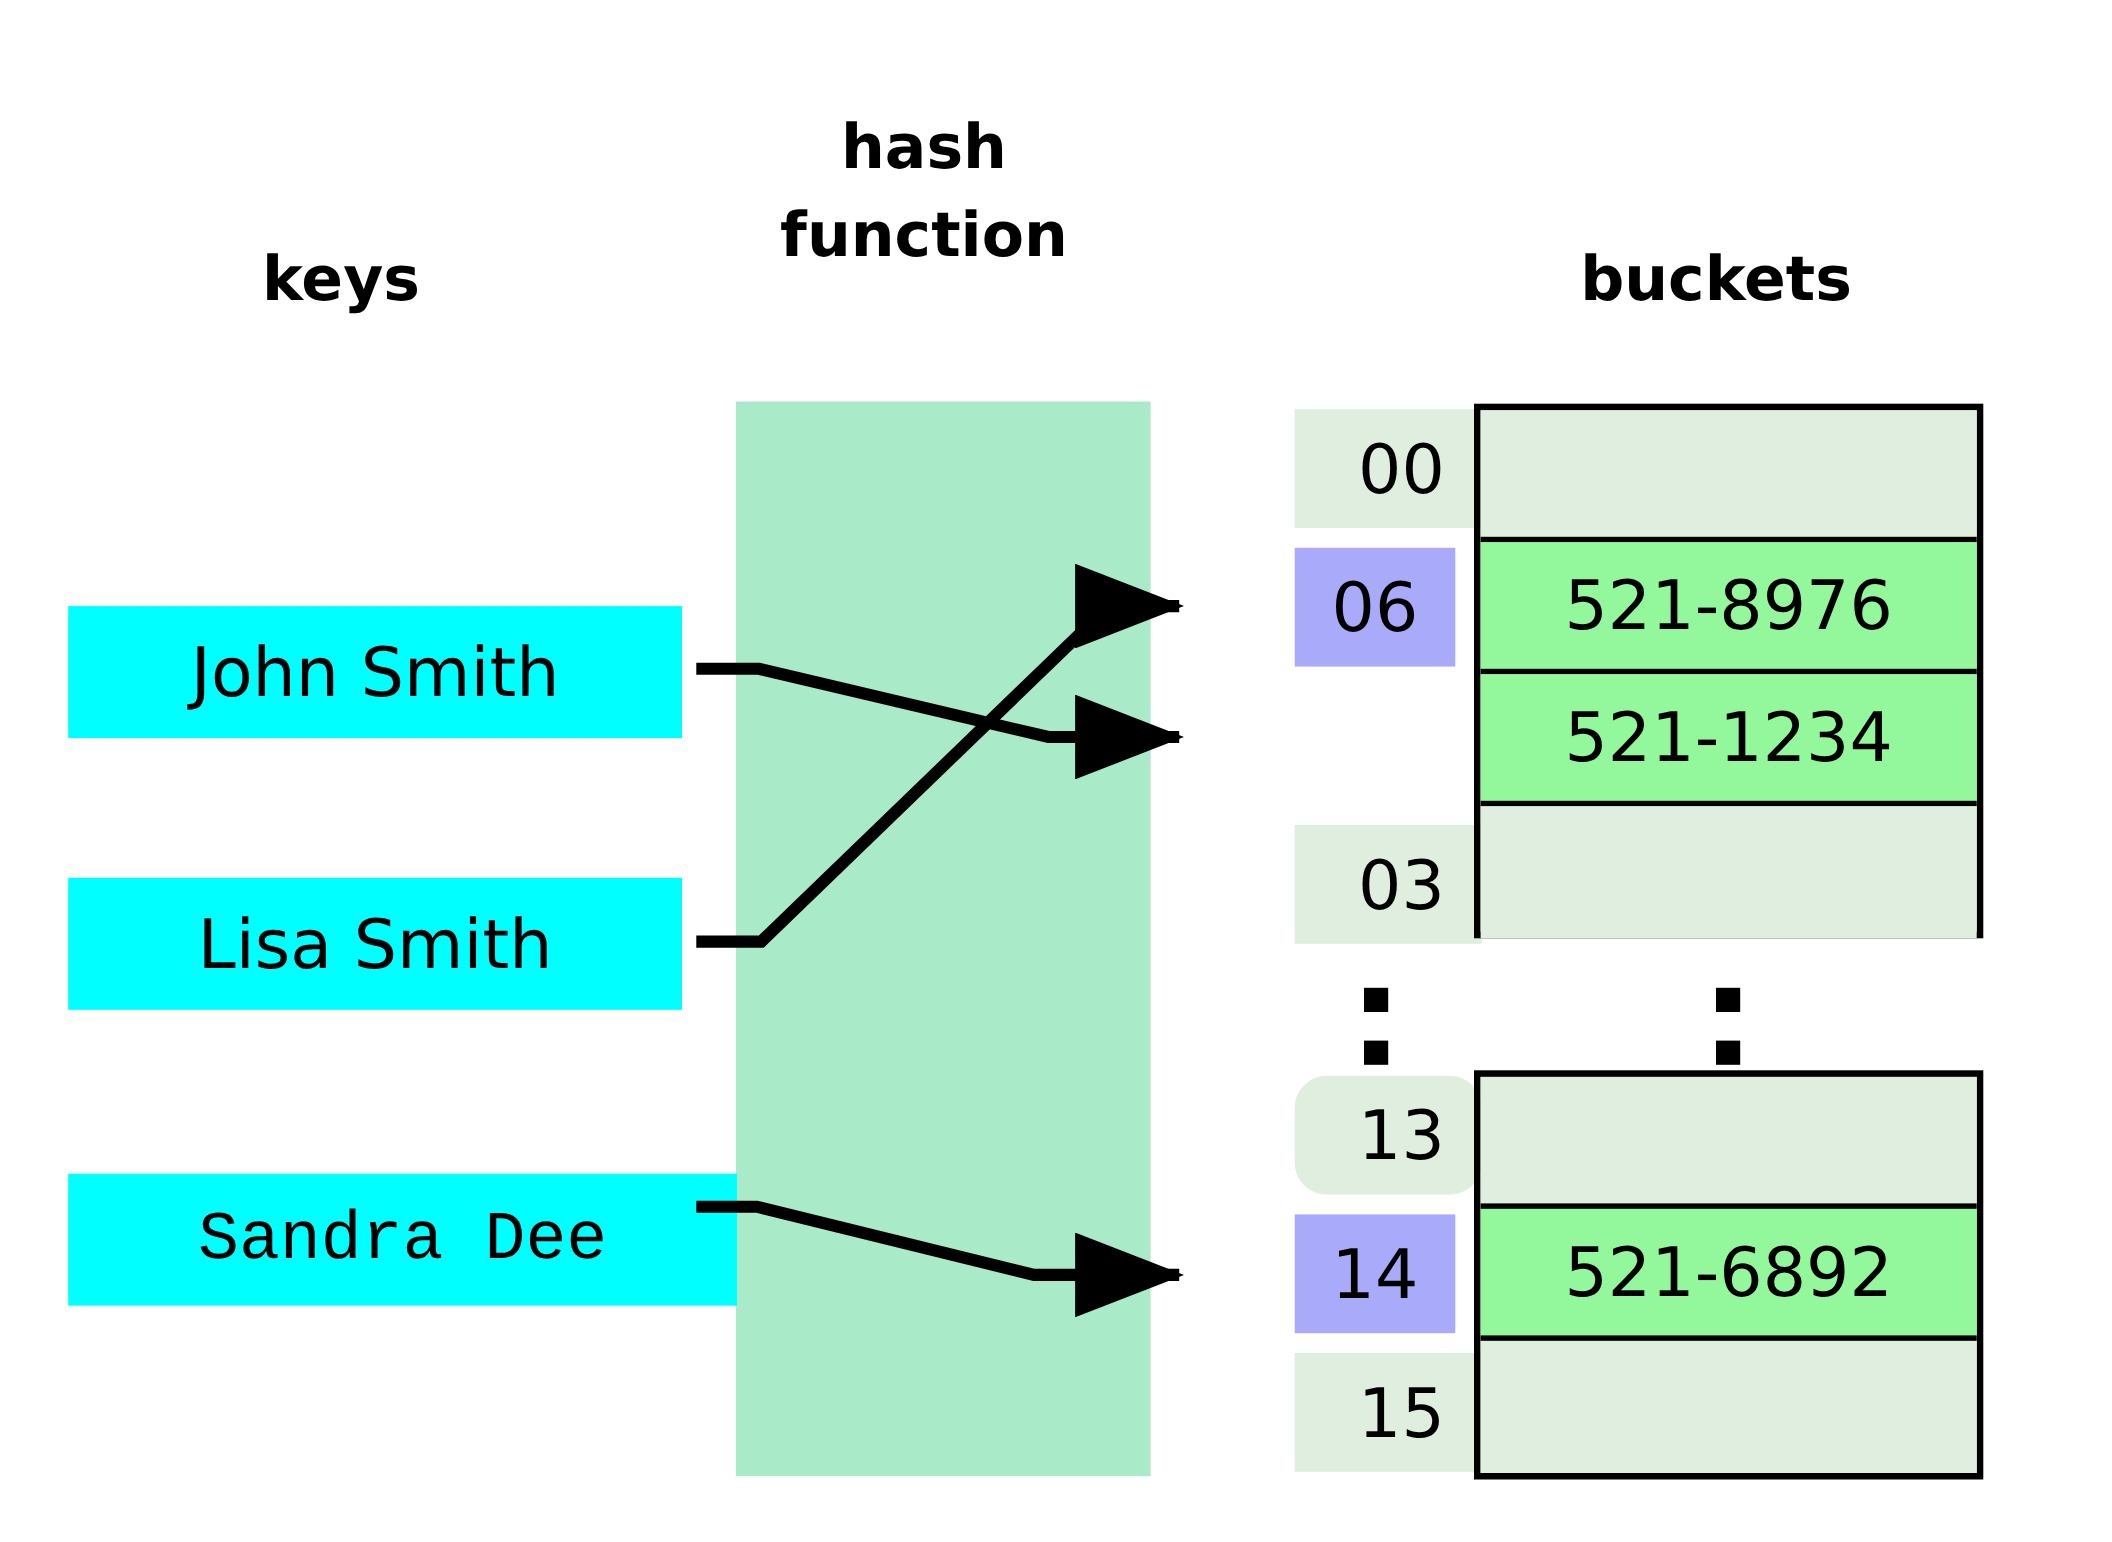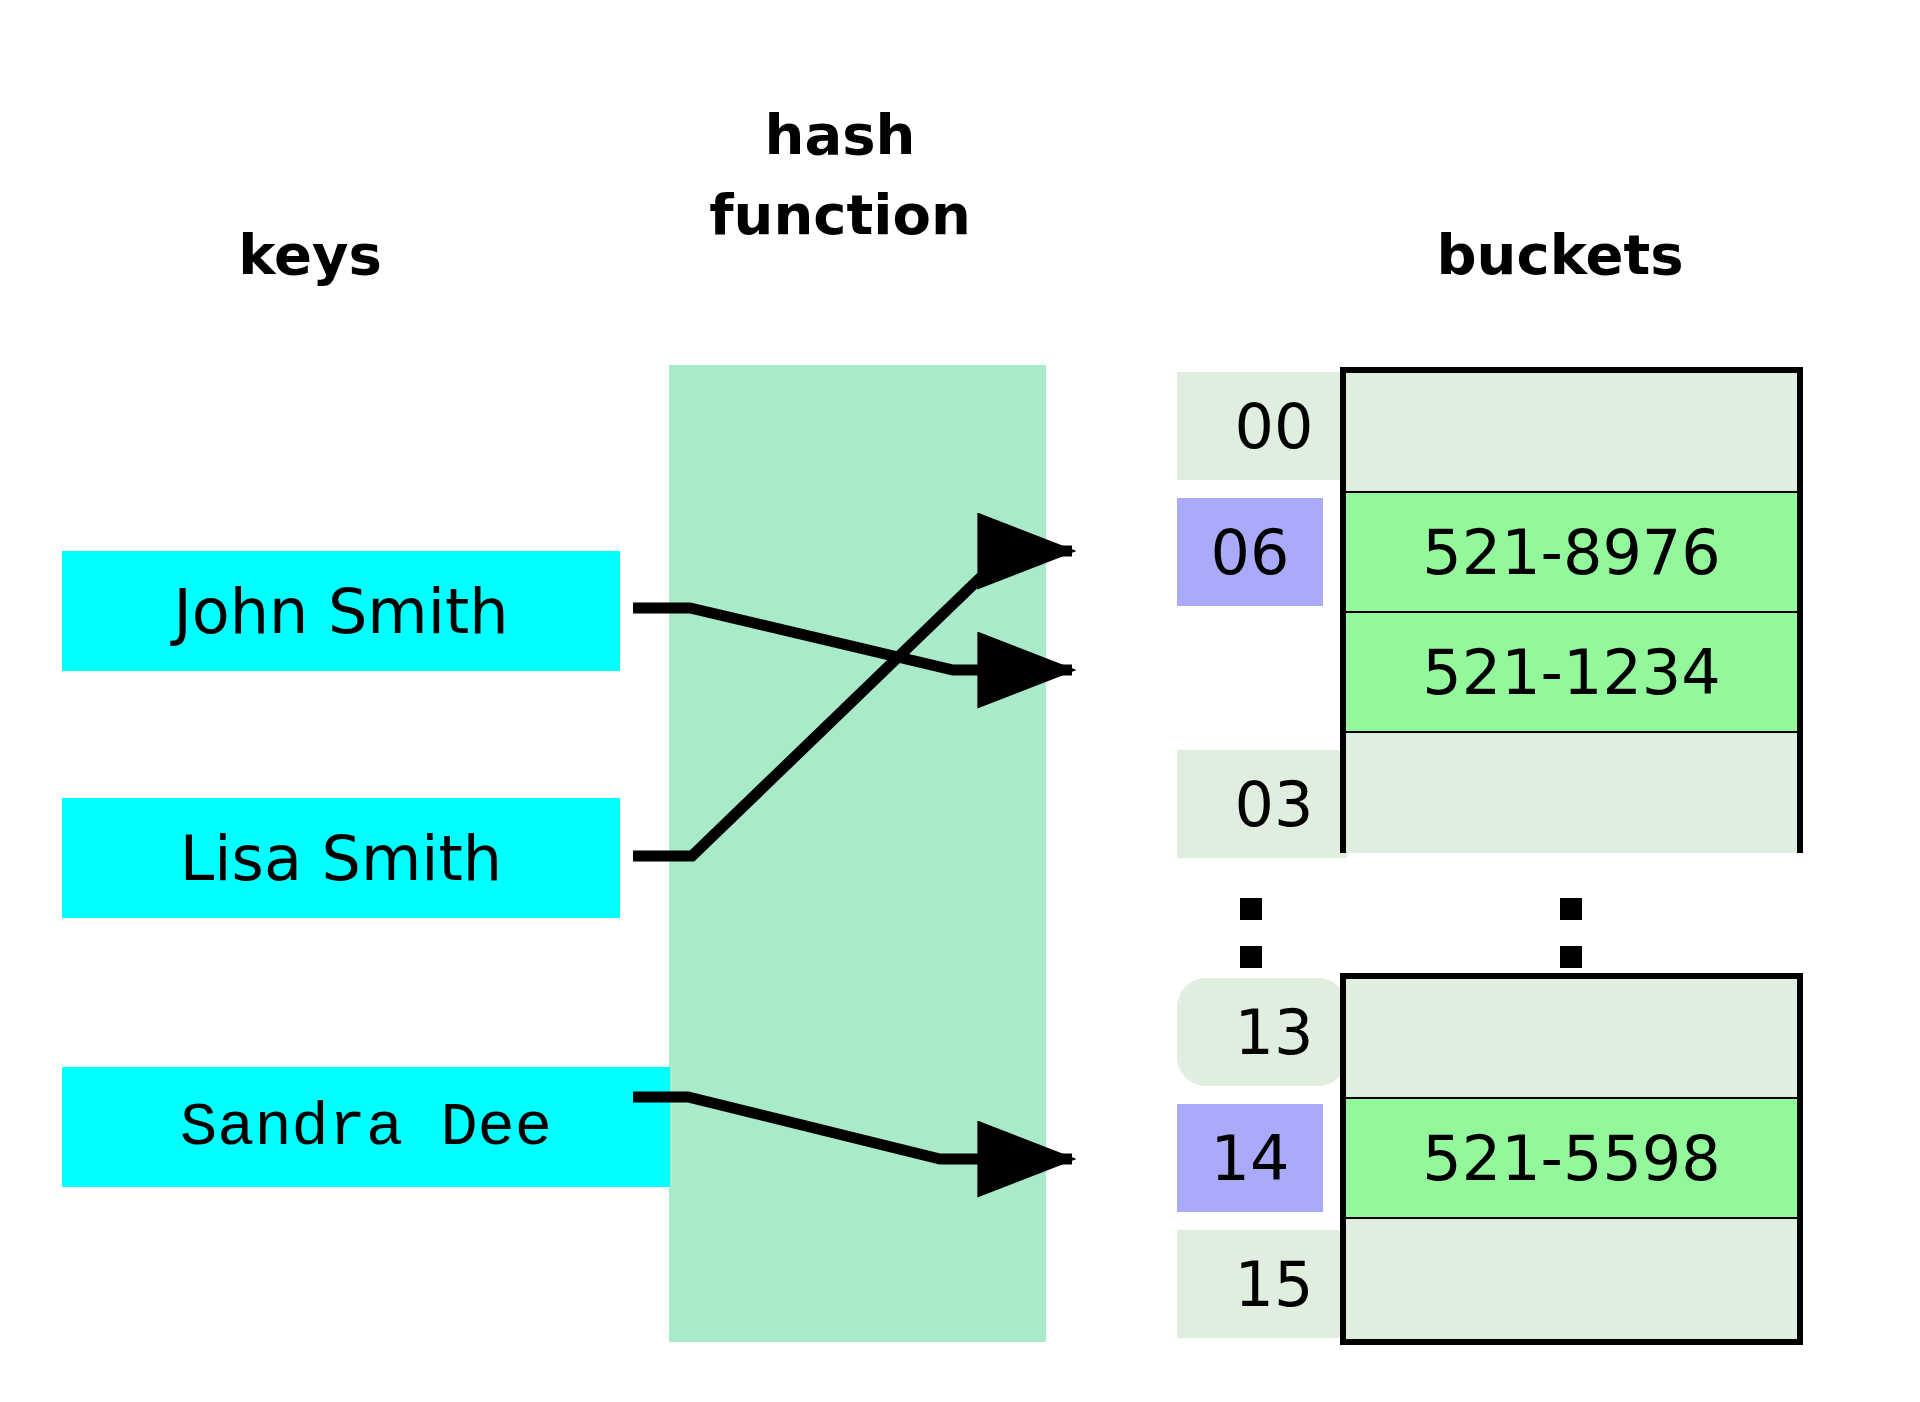--- a/index.html
+++ b/index.html
@@ -89,21 +89,21 @@
 
   .bucket-row {
     height: 120px;
     box-sizing: border-box;
     display: flex;
     align-items: center;
     justify-content: center;
     font-family: "DejaVu Sans", sans-serif;
     font-size: 62px;
     color: #000000;
-    border-bottom: 2px solid #000000;
+    border-bottom: 5px solid #000000;
   }
   .bucket-row:last-child { border-bottom: none; }
   .bucket-row.empty  { background: #dfeede; }
   .bucket-row.filled { background: #93f79b; }
 
   
   .vellipsis {
     position: absolute;
     width: 22px;
     height: 90px;
@@ -163,21 +163,21 @@
 
   <div class="bucket-table" id="bucket-table-top">
     <div class="bucket-row empty"></div>
     <div class="bucket-row filled">521-8976</div>
     <div class="bucket-row filled">521-1234</div>
     <div class="bucket-row empty"></div>
   </div>
 
   <div class="bucket-table" id="bucket-table-bottom">
     <div class="bucket-row empty"></div>
-    <div class="bucket-row filled">521-5598</div>
+    <div class="bucket-row filled">521-6892</div>
     <div class="bucket-row empty"></div>
   </div>
 
   <svg id="arrows" viewBox="0 0 1920 1402">
     <defs>
       <marker id="arrowhead" markerWidth="9" markerHeight="7" refX="8.6" refY="3.5" orient="auto" markerUnits="strokeWidth">
         <polygon points="0,0 9,3.5 0,7" fill="#000000"></polygon>
       </marker>
     </defs>
 

